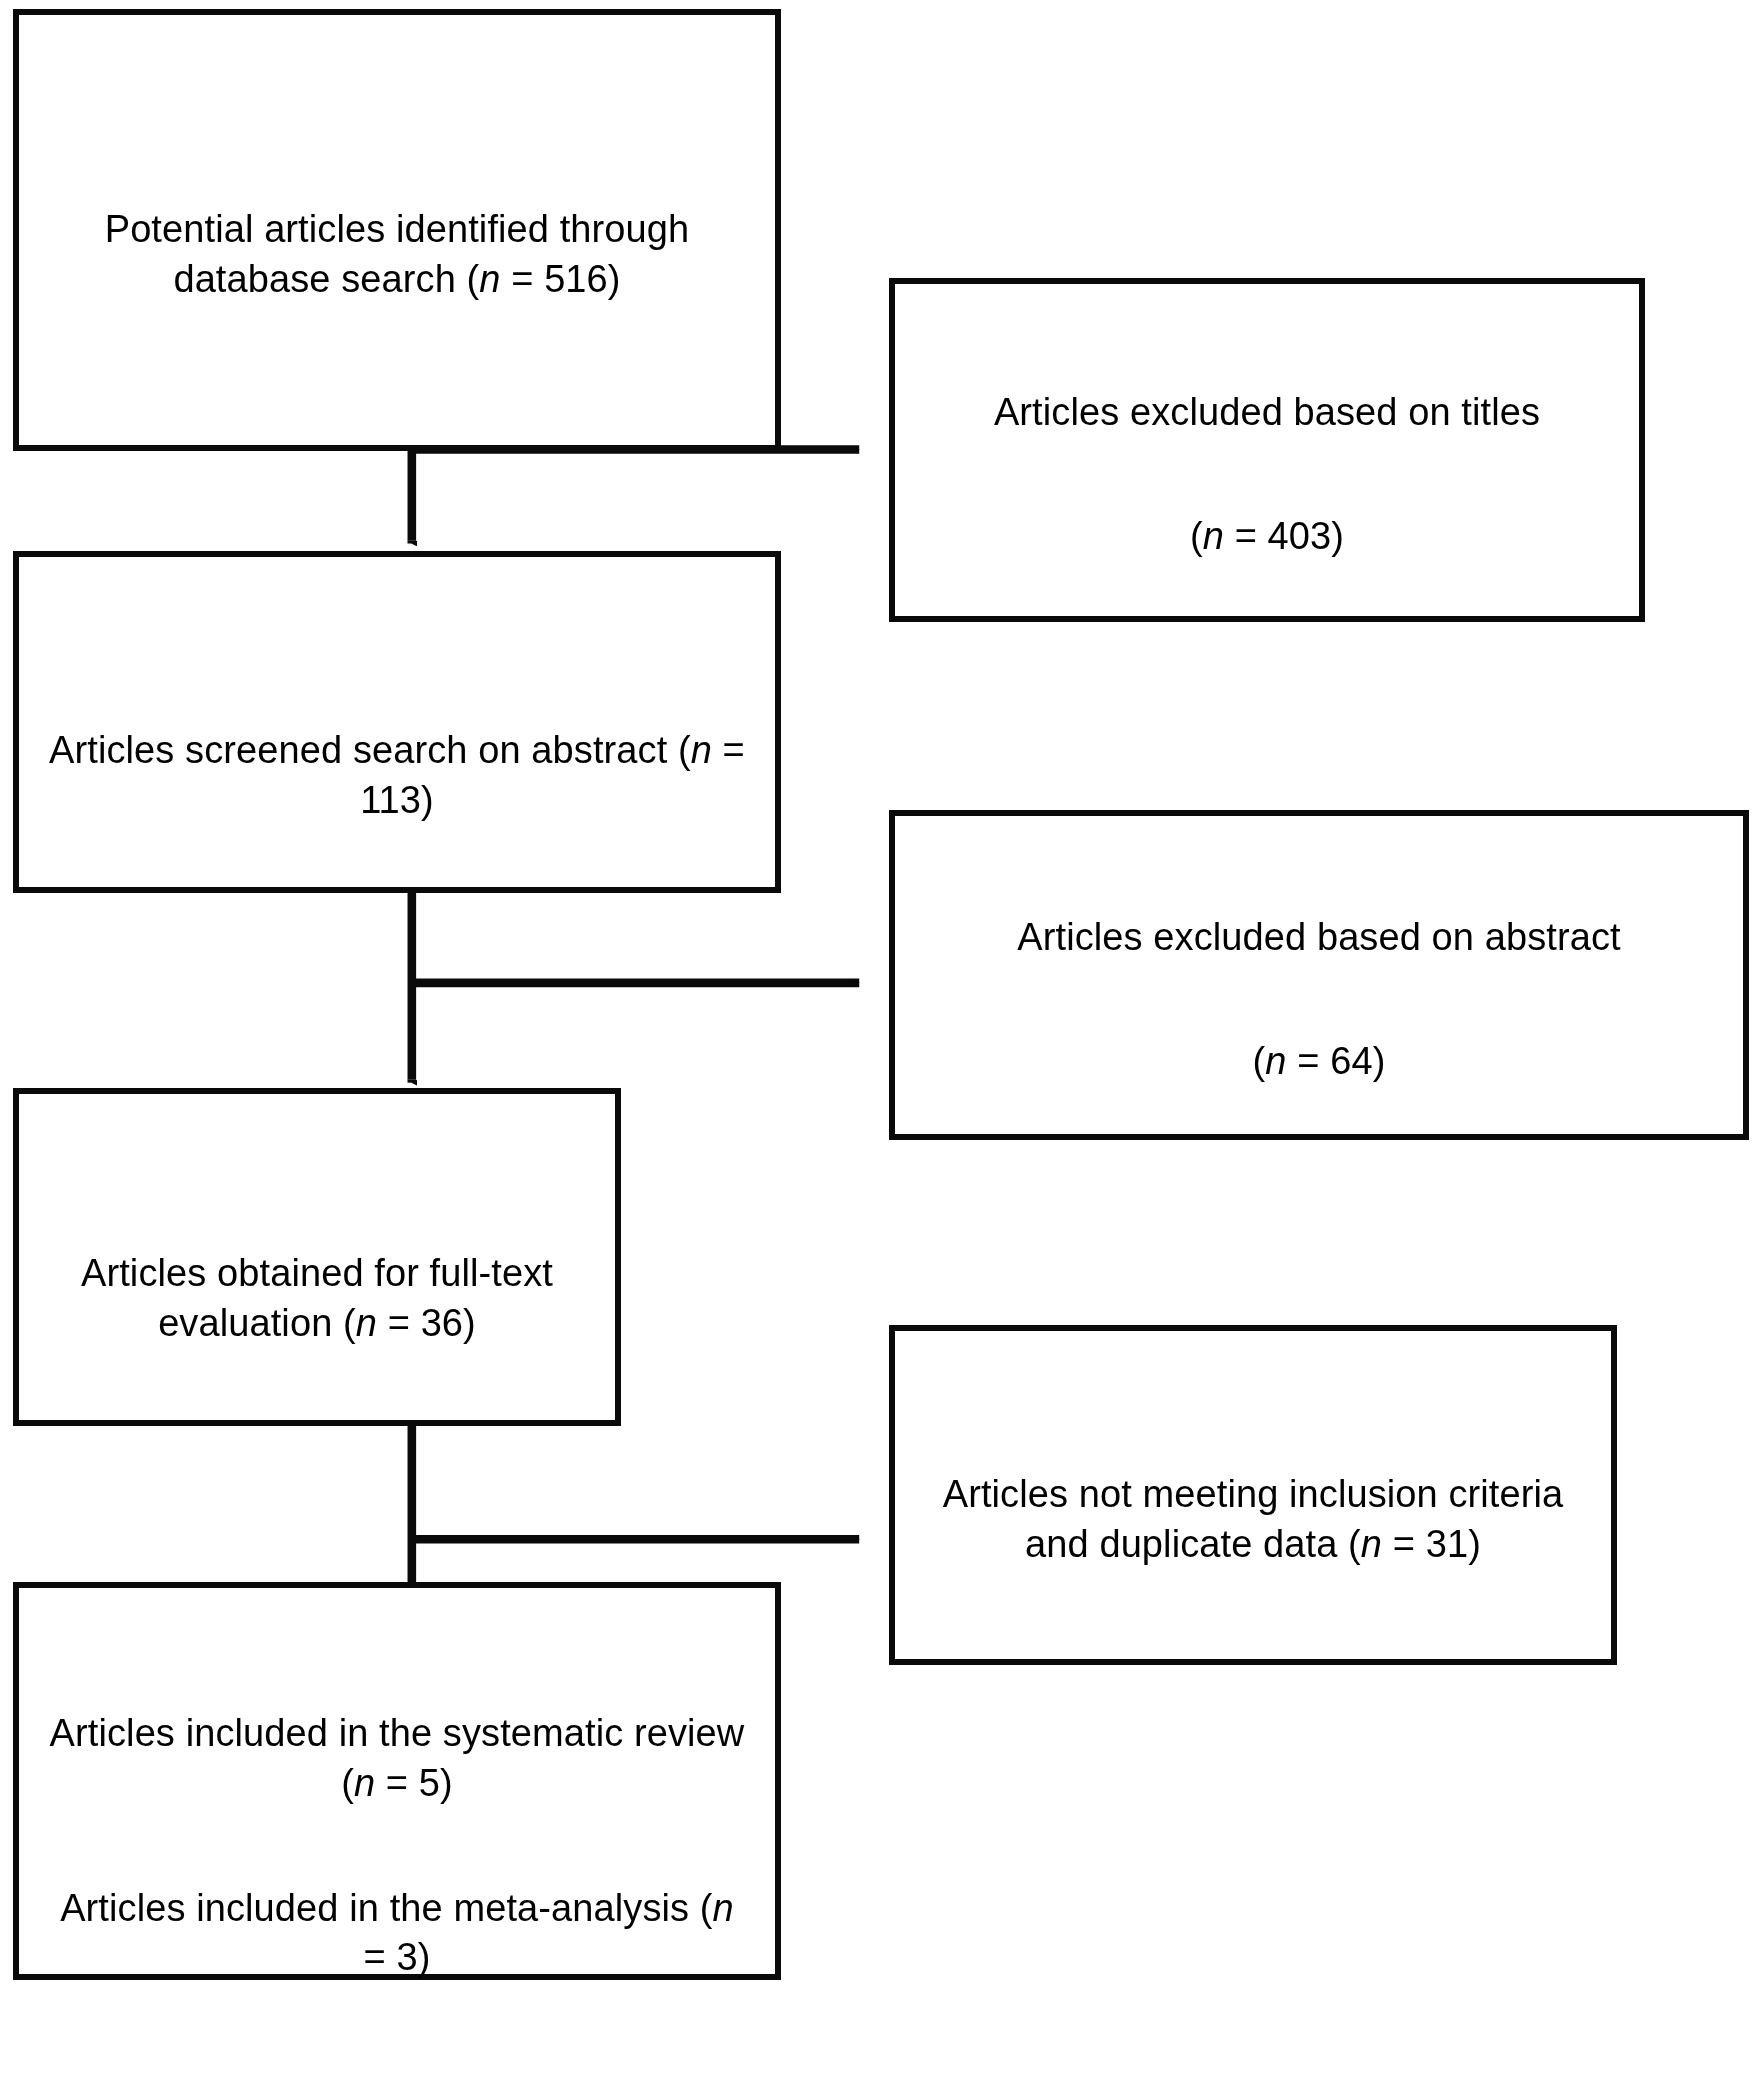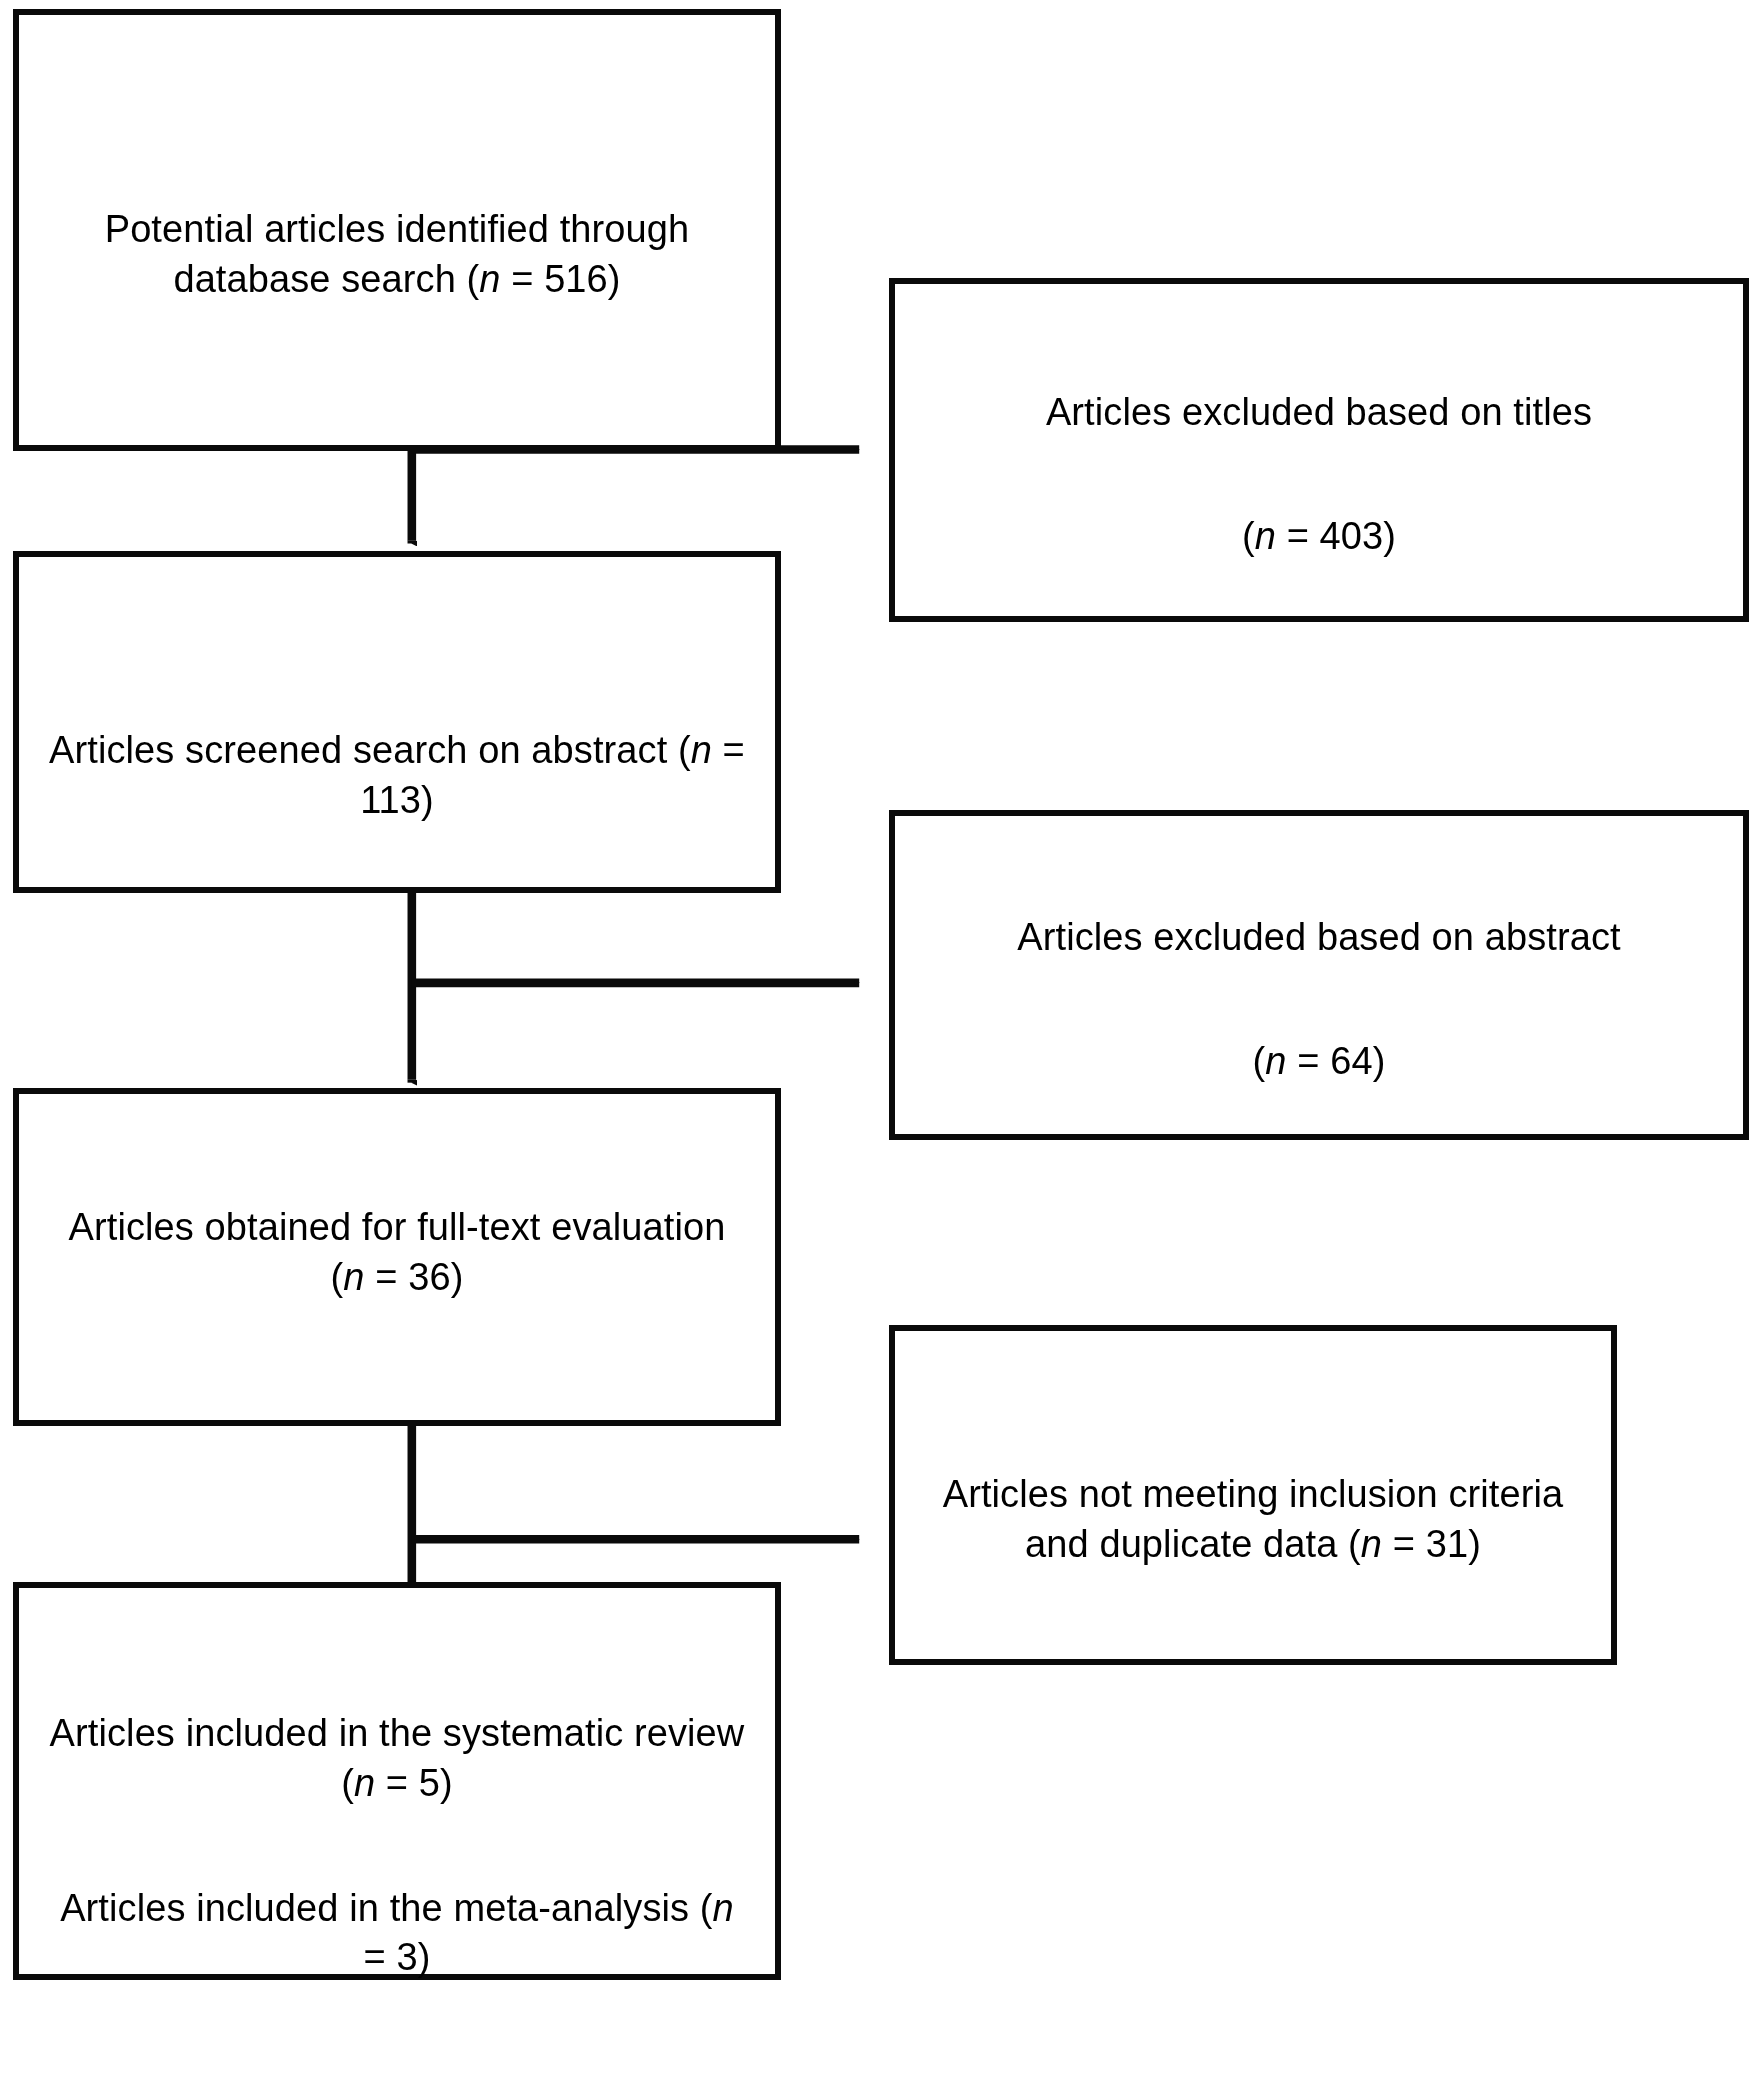--- a/index.html
+++ b/index.html
@@ -98,21 +98,21 @@
       <path d="M718,2683 L1498,2683" marker-end="url(#arrow-right)"></path>
     </g>
   </svg>
 
   <div class="flow-box align-center" style="left:13px; top:9.2px; width:768px; height:442px;">
     <div class="box-text">
       <span>Potential articles identified through database search (</span><span class="n-ital">n</span><span> = 516)</span>
     </div>
   </div>
 
-  <div class="flow-box align-center" style="left:889px; top:278px; width:860px; height:344px;text-align:center;">
+  <div class="flow-box align-center" style="left:889px; top:278px; width:756px; height:344px;text-align:center;">
     <div class="box-text">
       <span>Articles excluded based on titles</span><span class="n-ital"></span><span></span>
     </div>
     <div class="box-text">
       <span>(</span><span class="n-ital">n</span><span> = 403)</span>
     </div>
   </div>
 
   <div class="flow-box" style="left:13px; top:551px; width:768px; height:342px; justify-content:flex-start; padding-top:120px;">
     <div class="box-text">
@@ -122,21 +122,21 @@
 
   <div class="flow-box align-center" style="left:889px; top:810px; width:860px; height:330px;">
     <div class="box-text">
       <span>Articles excluded based on abstract</span><span class="n-ital"></span><span></span>
     </div>
     <div class="box-text">
       <span>(</span><span class="n-ital">n</span><span> = 64)</span>
     </div>
   </div>
 
-  <div class="flow-box" style="left:13px; top:1088px; width:768px; height:338px; justify-content:flex-start; padding-top:60px;">
+  <div class="flow-box" style="left:13px; top:1088px; width:608px; height:338px; justify-content:flex-start; padding-top:106px;">
     <div class="box-text">
       <span>Articles obtained for full-text evaluation  (</span><span class="n-ital">n</span><span> = 36)</span>
     </div>
   </div>
 
   <div class="flow-box align-center" style="left:889px; top:1325px; width:728px; height:340px;">
     <div class="box-text">
       <span>Articles not meeting inclusion criteria and duplicate data (</span><span class="n-ital">n</span><span> = 31)</span>
     </div>
   </div>

